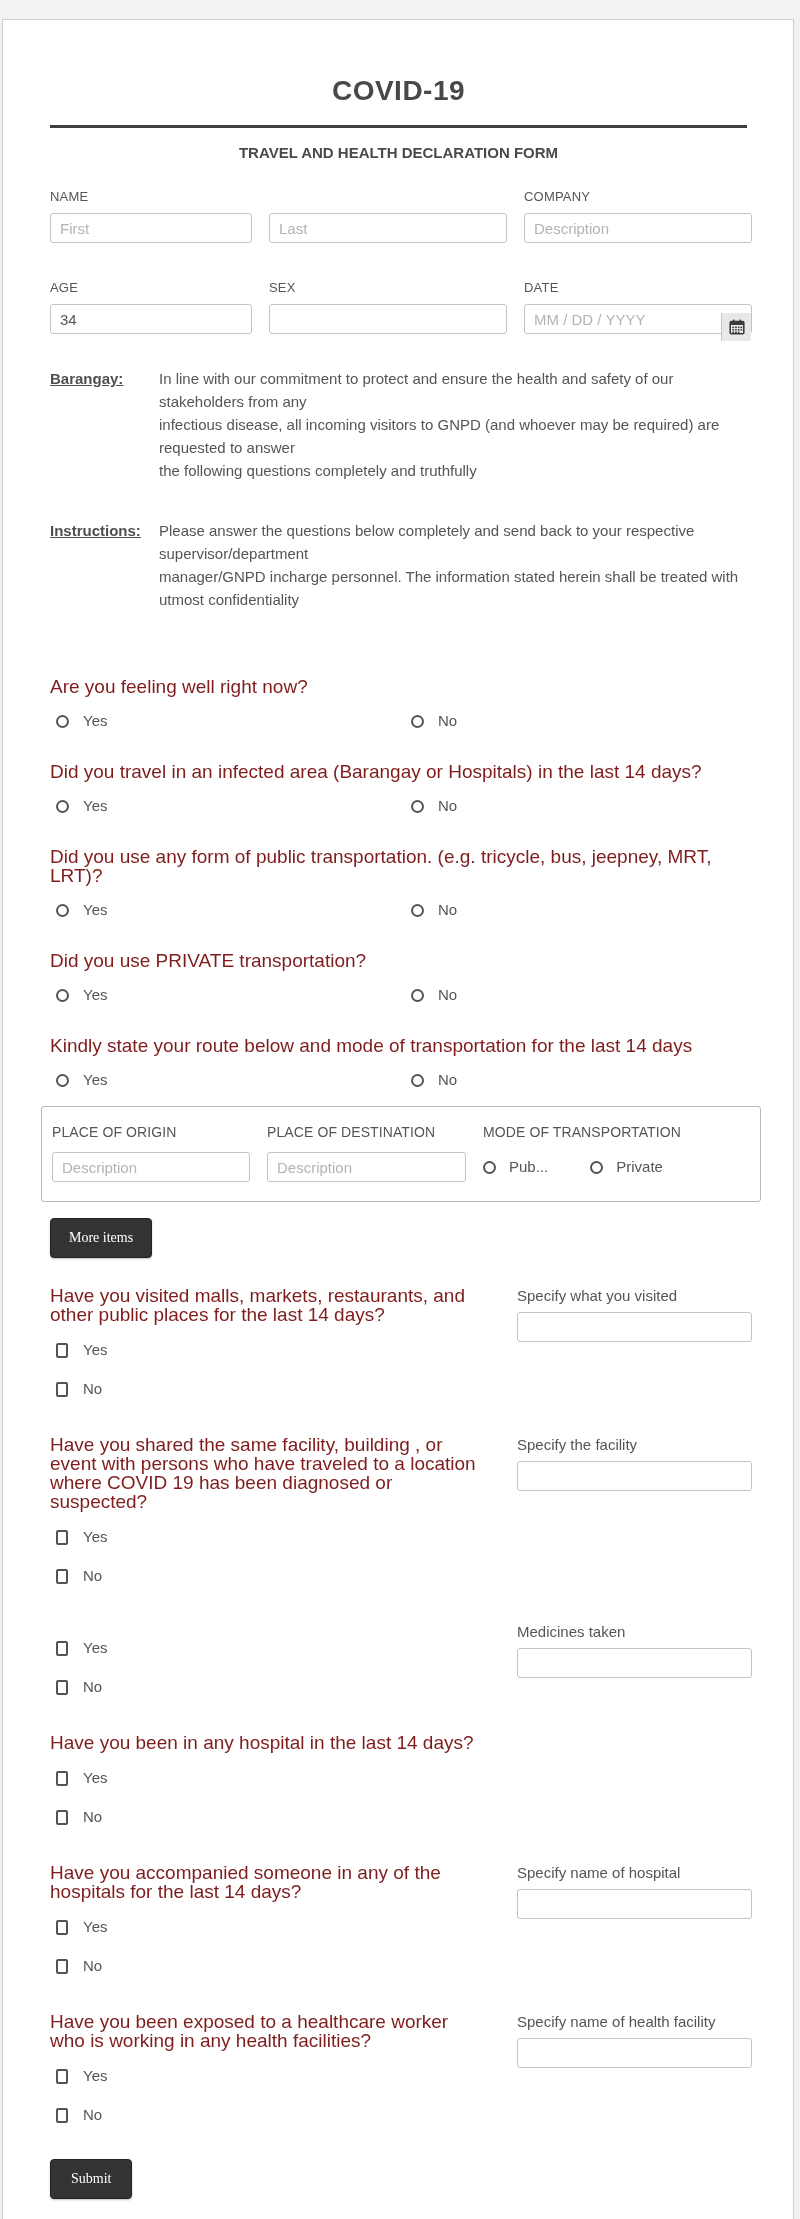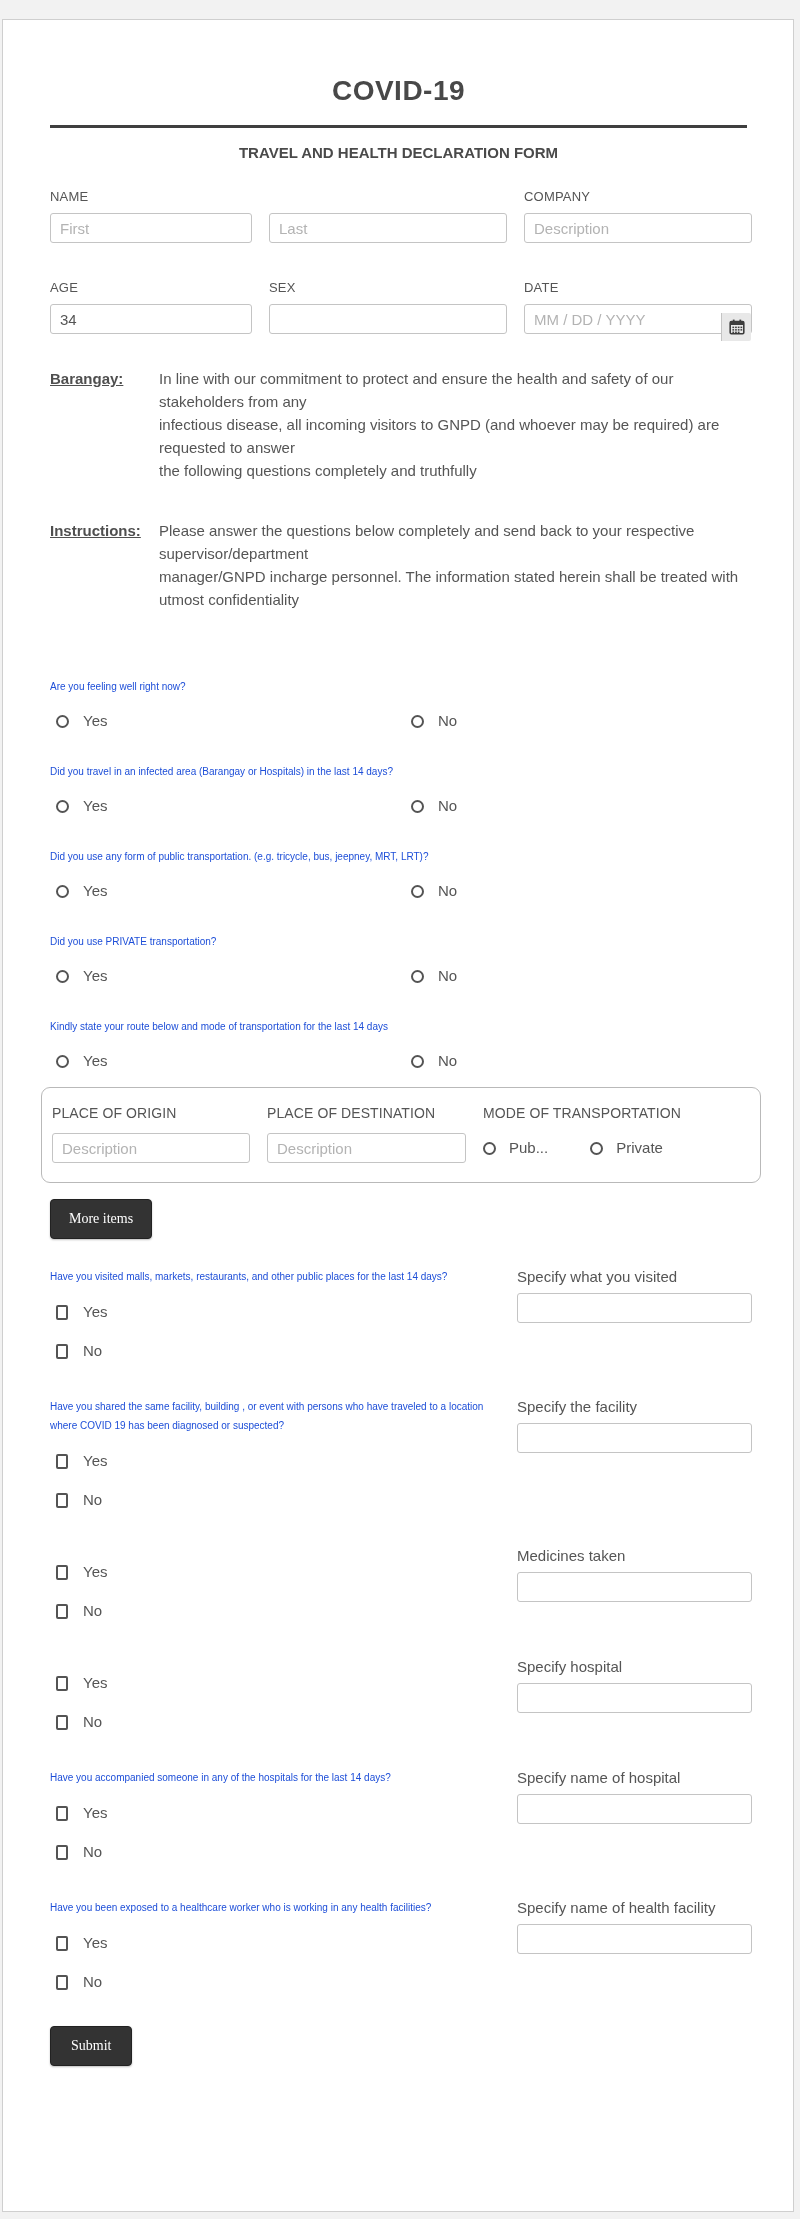--- a/index.html
+++ b/index.html
@@ -86,39 +86,39 @@
     font-weight: 700;
     color: #4f4f4f;
     text-decoration: underline;
     line-height: 23px;
   }
   .pi-text { font-size: 15px; color: #555555; }
   .pi-text div { line-height: 23px; }
   
   .rq-first { margin-top: 66px; }
   .rq + .rq { margin-top: 32px; }
-  .q-text { font-size: 10px; line-height: 19px; color: #1d4ed8; }
+  .q-text { font-size: 19px; line-height: 19px; color: #7f1d1d; }
   .opt-row { position: relative; margin-top: 16px; height: 18px; padding-left: 6px; }
   .opt { display: inline-flex; align-items: center; cursor: pointer; }
   .opt-no { position: absolute; left: 361px; top: 0; }
   .radio {
     width: 13px; height: 13px;
     border: 2px solid #545454;
     border-radius: 50%;
     background: #fff;
     flex: 0 0 auto;
   }
   .opt-label { margin-left: 14px; font-size: 15px; color: #555555; line-height: 18px; }
   
   .route-box {
     margin: 17px 0 0 -9px;
     width: 720px;
     height: 96px;
     border: 1px solid #b9b9b9;
-    border-radius: 9px;
+    border-radius: 3px;
     padding: 17px 0 0 10px;
     display: grid;
     grid-template-columns: 198px 199px auto;
     column-gap: 17px;
   }
   .route-label { font-size: 14px; line-height: 16px; color: #555555; letter-spacing: 0.1px; }
   .route-box .text-input { margin-top: 12px; }
   .mode-opts { margin-top: 12px; padding-top: 6px; display: flex; align-items: center; }
   .mode-opts .opt + .opt { margin-left: 42px; }
   .mode-opts .opt-label { margin-left: 13px; }
@@ -391,32 +391,29 @@
       </label>
     </div>
     <div class="cq-right">
       <div class="side-label">Medicines taken</div>
       <input class="text-input side-input" type="text" style="">
     </div>
   </div>
 
   <div class="cq">
     <div class="cq-left">
-      <label class="cb-opt first">
-        <span class="checkbox"></span>
-        <span class="opt-label">Yes</span>
-      </label>
-      <label class="cb-opt">
-        <span class="checkbox"></span>
-        <span class="opt-label">No</span>
-      </label>
-    </div>
-    <div class="cq-right">
-      <div class="side-label">Specify hospital</div>
-      <input class="text-input side-input" type="text" style="">
+      <div class="q-text">Have you been in any hospital in the last 14 days?</div>
+      <label class="cb-opt first">
+        <span class="checkbox"></span>
+        <span class="opt-label">Yes</span>
+      </label>
+      <label class="cb-opt">
+        <span class="checkbox"></span>
+        <span class="opt-label">No</span>
+      </label>
     </div>
   </div>
 
   <div class="cq">
     <div class="cq-left">
       <div class="q-text">Have you accompanied someone in any of the hospitals for the last 14 days?</div>
       <label class="cb-opt first">
         <span class="checkbox"></span>
         <span class="opt-label">Yes</span>
       </label>

